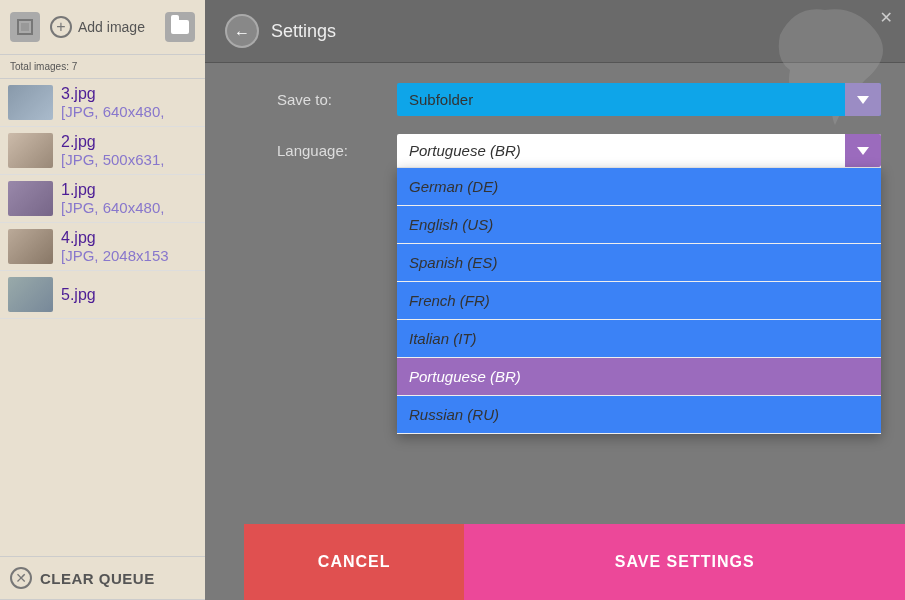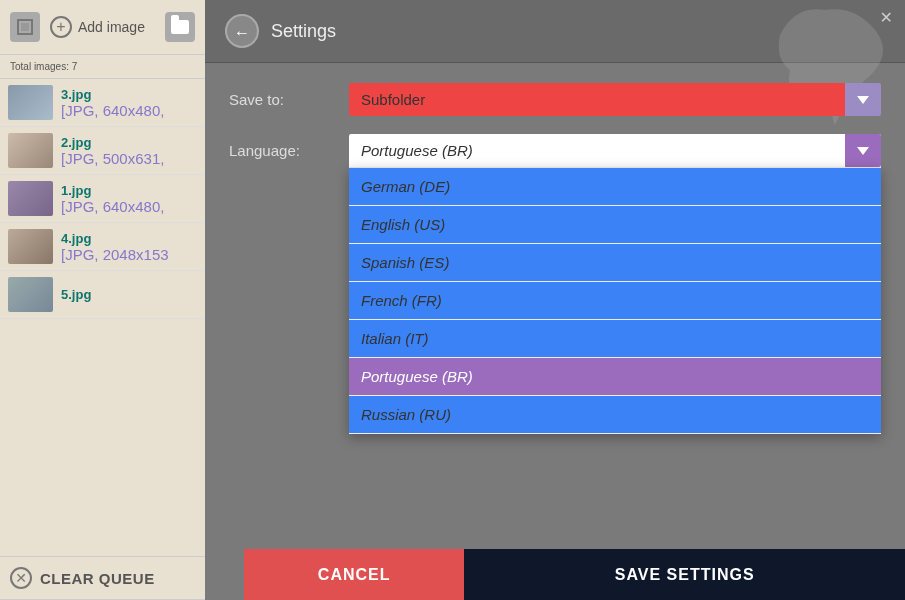--- a/index.html
+++ b/index.html
@@ -113,23 +113,23 @@
     .thumb-4 { background: linear-gradient(135deg, #aaaaaa, #888888); }
     .thumb-5 { background: linear-gradient(135deg, #bbaa99, #887766); }
     .thumb-6 { background: linear-gradient(135deg, #99aaaa, #778899); }
 
     .image-info {
       display: flex;
       flex-direction: column;
     }
 
     .image-name {
-      font-size: 13px;
-      color: #0f766e;
-      font-weight: bold;
+      font-size: 16px;
+      color: #4c1d95;
+      font-weight: normal;
     }
 
     .image-meta {
       font-size: 15px;
       color: #8877cc;
     }
 
     .clear-queue-btn {
       display: flex;
       align-items: center;
@@ -238,30 +238,31 @@
       display: flex;
       align-items: center;
       gap: 20px;
     }
 
     .settings-label {
       font-size: 15px;
       color: #ddd;
       width: 100px;
       flex-shrink: 0;
+      margin-left: 48px;
     }
 
     .dropdown-container {
       position: relative;
       flex: 1;
     }
 
     .dropdown-select {
       width: 100%;
-      background: #ef4444;
+      background: #0ea5e9;
       border: none;
       border-radius: 2px;
       padding: 8px 36px 8px 12px;
       font-size: 15px;
       color: #333;
       appearance: none;
       cursor: pointer;
       outline: none;
     }
 
@@ -327,38 +328,38 @@
     .language-option.selected {
       background: #9b6bbd;
       color: #fff;
     }
 
     
     .settings-footer {
       position: absolute;
       bottom: 0; left: 0; right: 0;
       display: flex;
-      height: 51px;
+      height: 76px;
       padding-left: 39px;
     }
 
     .cancel-btn {
       flex: 1;
       background: #e05050;
       color: #fff;
       font-size: 16px;
       font-weight: bold;
       border: none;
       cursor: pointer;
       letter-spacing: 1px;
     }
 
     .save-btn {
       flex: 2;
-      background: #0f172a;
+      background: #ec4899;
       color: #fff;
       font-size: 16px;
       font-weight: bold;
       border: none;
       cursor: pointer;
       letter-spacing: 1px;
     }
 
     
     .sidebar-logo {

